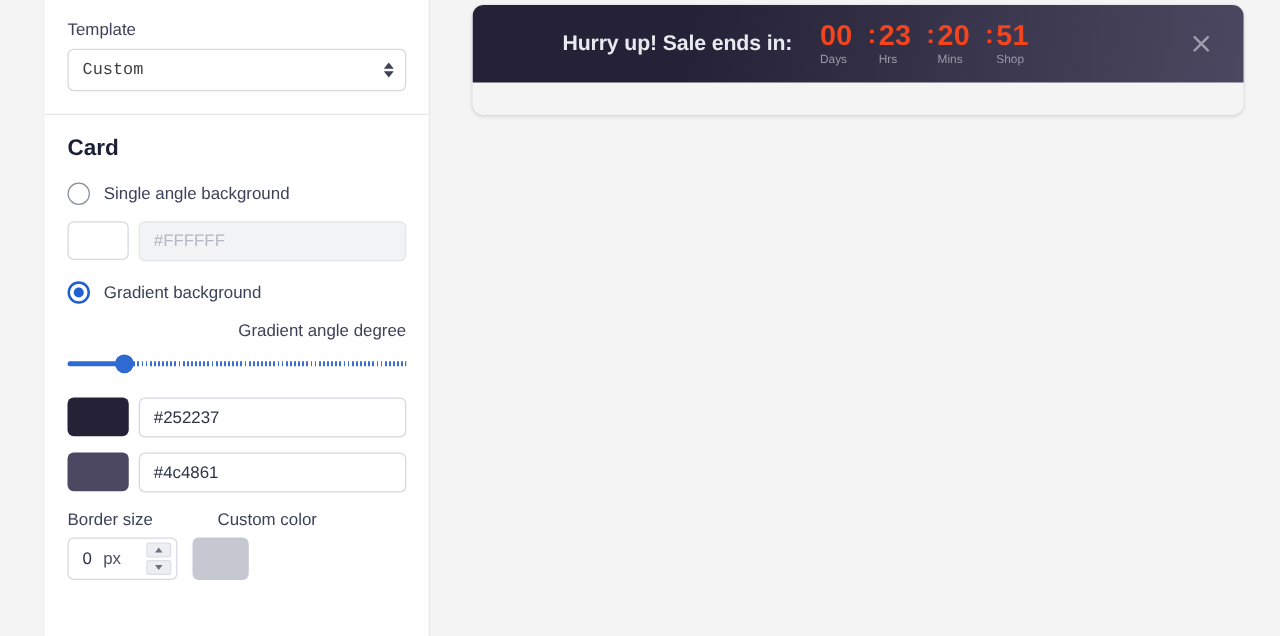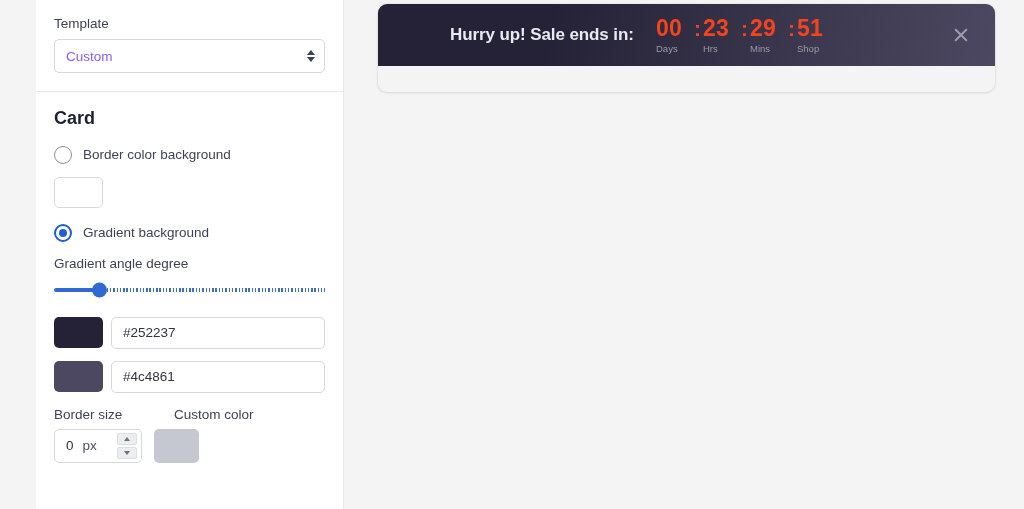--- a/index.html
+++ b/index.html
@@ -62,21 +62,22 @@
   .select-box {
     width: 100%;
     height: 34px;
     border: 1px solid #d5d8de;
     border-radius: 5px;
     background: #ffffff;
     display: flex;
     align-items: center;
     padding: 0 28px 0 11px;
     font-size: 13.5px;
-    color: #8b5cf6;
+    color: #404040;
+    font-family: Liberation Mono, monospace;
   }
   .select-arrows {
     position: absolute;
     right: 10px;
     top: 50%;
     transform: translateY(-50%);
     display: flex;
     flex-direction: column;
     gap: 2px;
     pointer-events: none;
@@ -406,33 +407,34 @@
           <span class="tri-down"></span>
         </span>
       </div>
     </div>
 
     <div class="panel-section divided">
       <div class="section-title">Card</div>
 
       <div class="radio-row">
         <span class="radio"></span>
-        <span class="radio-label">Border color background</span>
+        <span class="radio-label">Single angle background</span>
       </div>
 
       <div class="color-row">
         <span class="swatch plain"></span>
+        <span class="hex-input disabled">#FFFFFF</span>
       </div>
 
       <div class="radio-row" style="margin-top:16px;">
         <span class="radio checked"></span>
         <span class="radio-label">Gradient background</span>
       </div>
 
-      <div class="field-label" style="margin-top:14px;">Gradient angle degree</div>
+      <div class="field-label" style="margin-top:14px;text-align:right;">Gradient angle degree</div>
       <div class="slider-wrap">
         <span class="slider-track-filled"></span>
         <span class="slider-track-rest"></span>
         <span class="slider-thumb"></span>
       </div>
 
       <div class="color-row">
         <span class="swatch noborder" style="background:#252237;"></span>
         <span class="hex-input">#252237</span>
       </div>
@@ -479,21 +481,21 @@
           <span class="cd-num">00</span>
           <span class="cd-lab">Days</span>
         </span>
         <span class="cd-sep">:</span>
         <span class="cd-unit">
           <span class="cd-num">23</span>
           <span class="cd-lab">Hrs</span>
         </span>
         <span class="cd-sep">:</span>
         <span class="cd-unit">
-          <span class="cd-num">29</span>
+          <span class="cd-num">20</span>
           <span class="cd-lab">Mins</span>
         </span>
         <span class="cd-sep">:</span>
         <span class="cd-unit">
           <span class="cd-num">51</span>
           <span class="cd-lab">Shop</span>
         </span>
       </div>
 
 

